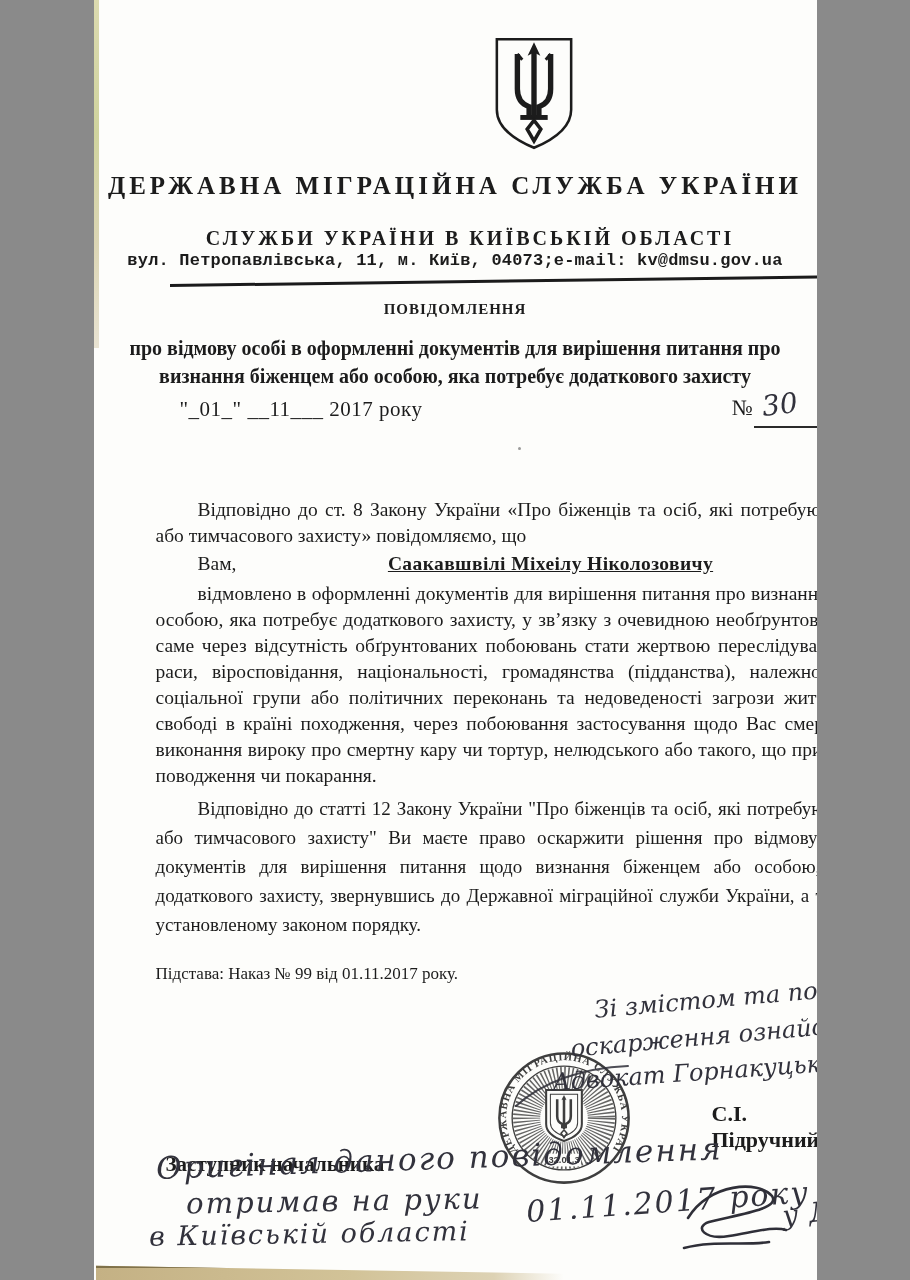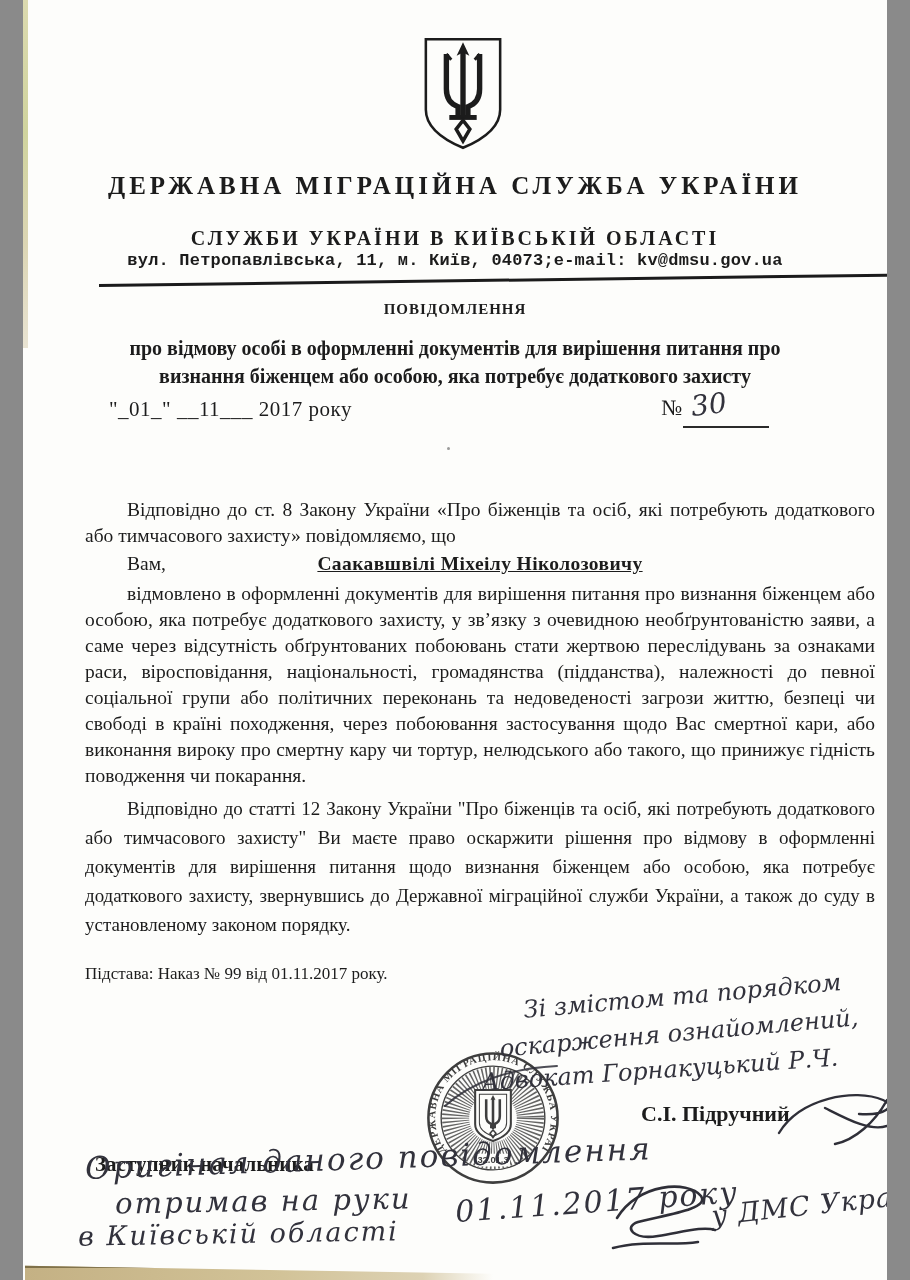--- a/index.html
+++ b/index.html
@@ -1,18 +1,18 @@
 <!DOCTYPE html>
 <html lang="uk"><head>
 <meta charset="utf-8">
 <style>
   html,body{margin:0;padding:0;background:#8a8a8a;}
   .page{
     position:relative;
-    width:864px;height:1280px;
+    width:723px;height:1280px;
     margin:0 auto;
     background:#fdfdfb;
     overflow:hidden;
     font-family:"Liberation Serif", serif;
     color:#1c1c1c;
   }
   
   .edge-left{
     position:absolute;left:0;top:0;width:5px;height:348px;
     background:linear-gradient(to bottom,#d9d7a9,#ccd096 38%,#d9d2ae 70%,#e7e1cf);
@@ -28,21 +28,21 @@
     background:linear-gradient(to right,#7e7048,#948358 60%,rgba(148,131,88,0));
     clip-path:polygon(0 0,100% 70%,100% 100%,0 100%);
   }
   .speck{position:absolute;background:#3a3a3a;border-radius:50%;}
 
   
   .emblem{position:absolute;left:396px;top:34px;width:88px;height:120px;}
   .center-line{position:absolute;left:0;width:100%;text-align:center;font-weight:bold;white-space:nowrap;}
   .org1{top:172px;font-size:25px;letter-spacing:4px;}
   .org2{top:203px;font-size:20px;letter-spacing:3px;}
-  .org3{top:227px;font-size:20px;letter-spacing:3px;}
+  .org3{top:227px;font-size:20px;letter-spacing:3px;margin-left:15px;}
   .addr{top:251px;font-size:17px;letter-spacing:.2px;font-family:Liberation Mono, monospace;}
   .divider{
     position:absolute;left:76px;top:284px;width:830px;height:3px;background:#1b1b1b;
     transform:rotate(-0.75deg);transform-origin:left center;
   }
   .doc-title{top:301px;font-size:15px;letter-spacing:1px;}
   .doc-sub1{top:337px;font-size:20px;}
   .doc-sub2{top:365px;font-size:20px;}
 
   

